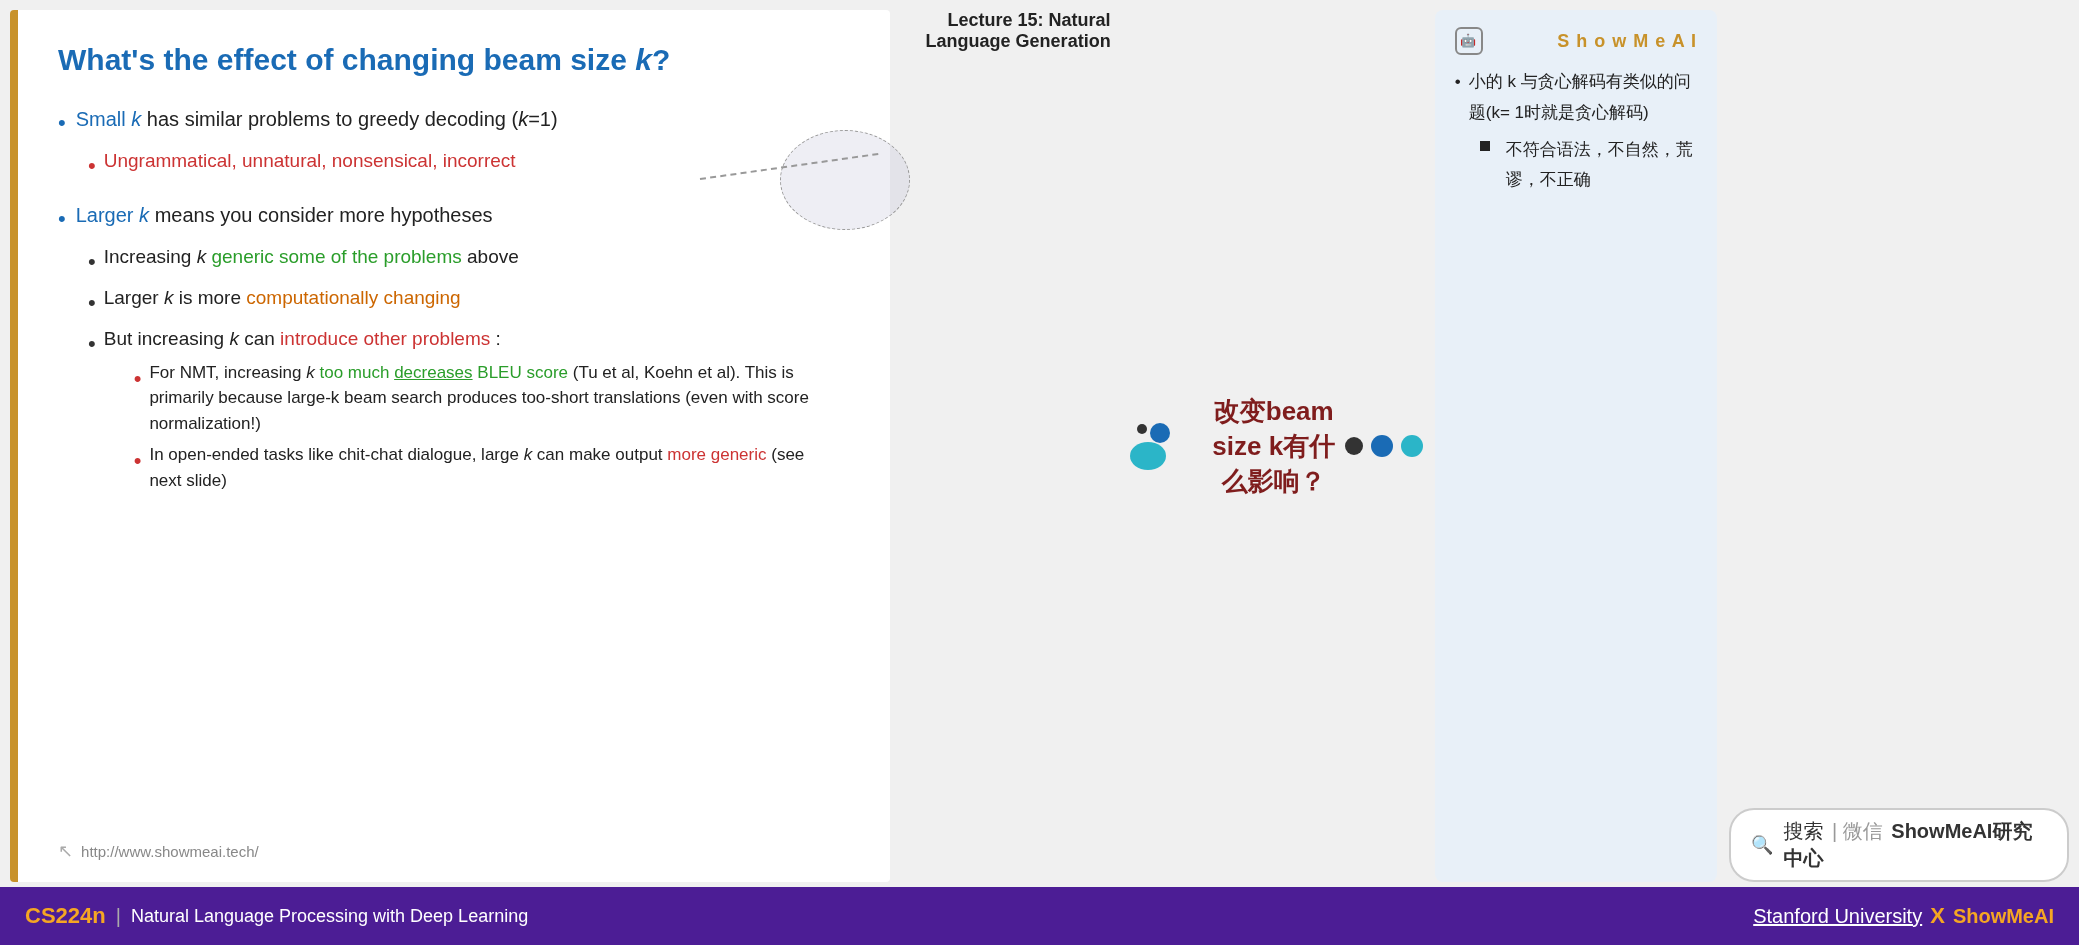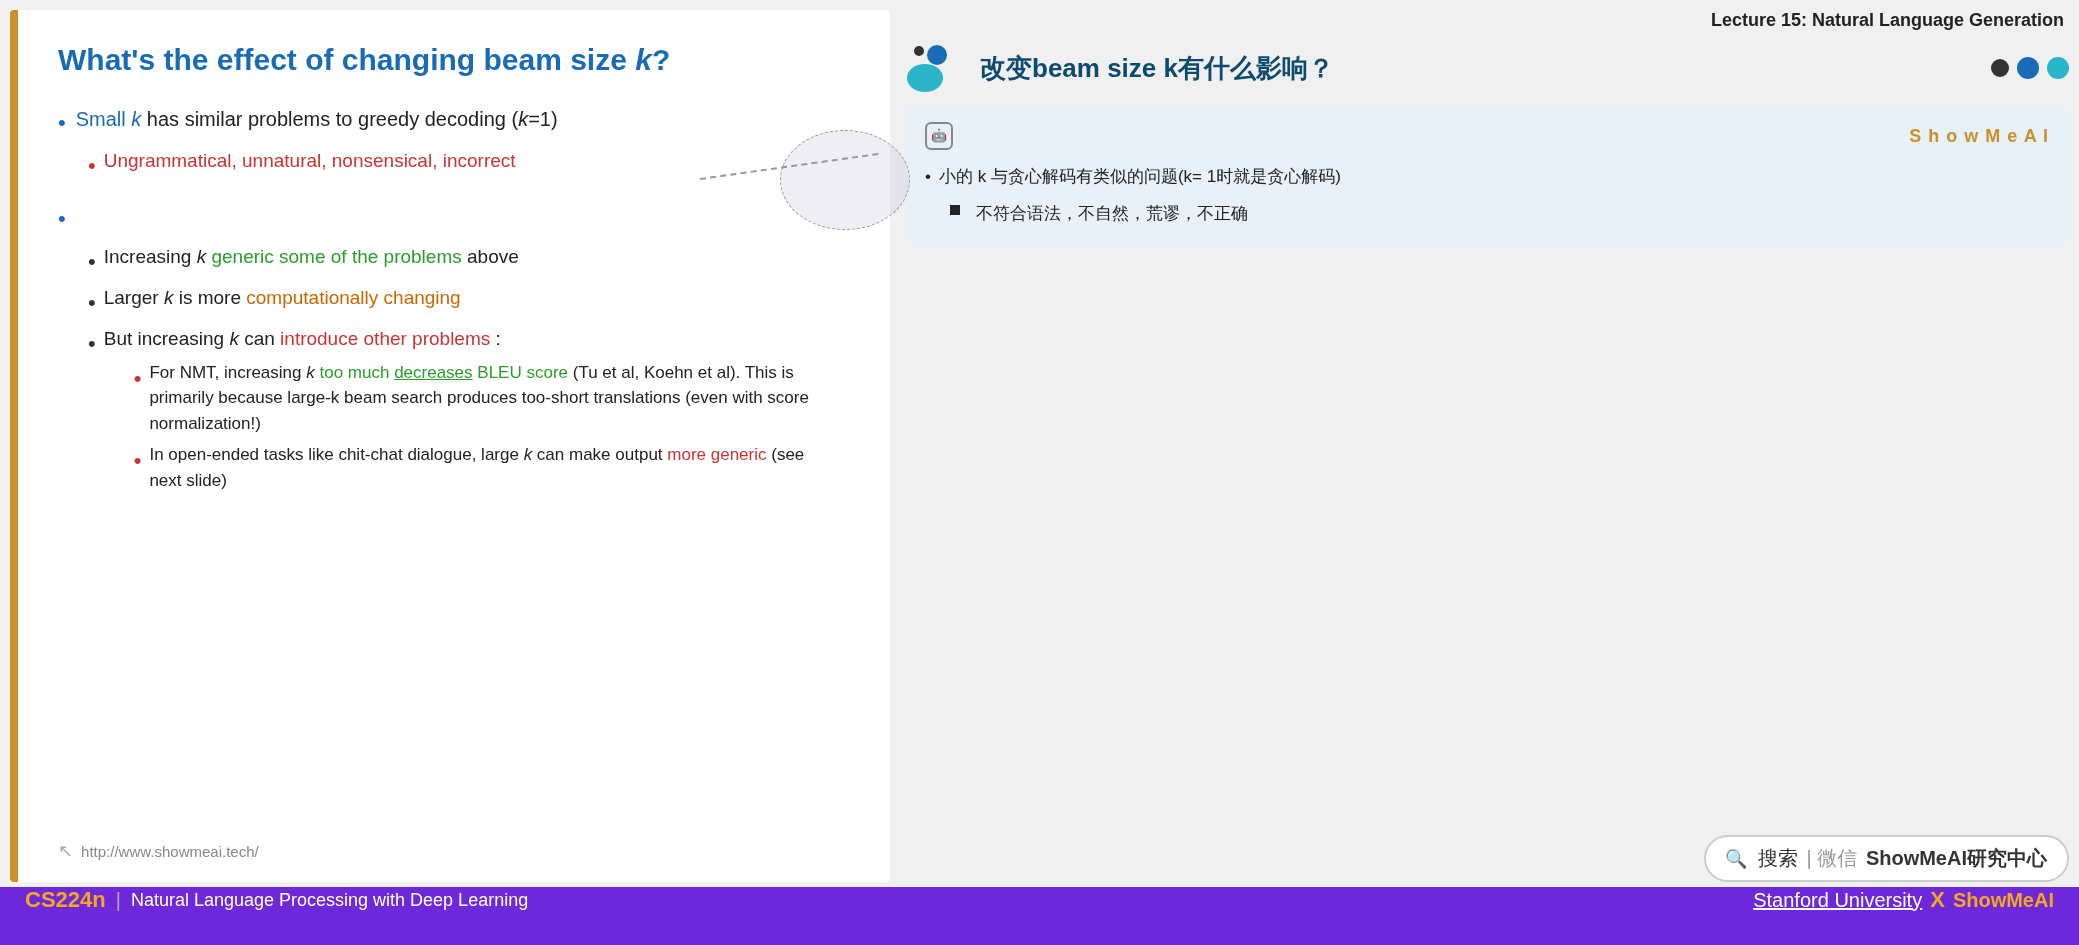--- a/index.html
+++ b/index.html
@@ -156,21 +156,21 @@
       height: 2px;
       border-top: 2px dashed #999;
       transform-origin: left center;
       transform: rotate(-8deg);
     }
 
     
     .right-panel {
       flex: 1;
       display: flex;
-      flex-direction: column;
+      flex-direction: row;
       gap: 12px;
     }
 
     .lecture-title {
       text-align: right;
       font-size: 18px;
       font-weight: bold;
       color: #222;
       padding-right: 5px;
     }
@@ -189,21 +189,22 @@
 
     .showmeai-logo {
       width: 60px;
       height: 50px;
       flex-shrink: 0;
     }
 
     .chinese-title {
       font-size: 26px;
       font-weight: bold;
-      color: #0c4a6e;
+      color: #7f1d1d;
+      text-align: center;
     }
 
     .dots-group {
       display: flex;
       gap: 8px;
       align-items: center;
     }
 
     .dot-dark { width: 18px; height: 18px; border-radius: 50%; background: #333; }
     .dot-blue { width: 22px; height: 22px; border-radius: 50%; background: #1a6bb5; }
@@ -302,25 +303,25 @@
       font-weight: bold;
     }
 
     .search-divider {
       color: #999;
       margin: 0 3px;
     }
 
     
     .bottom-bar {
-      background: #6d28d9;
+      background: #4c1d95;
       color: white;
       height: 58px;
       display: flex;
-      align-items: flex-start;
+      align-items: center;
       justify-content: space-between;
       padding: 0 25px;
       gap: 19px;
     }
 
     .bottom-left {
       display: flex;
       align-items: center;
       gap: 10px;
       font-size: 18px;
@@ -390,20 +391,24 @@
           <li>
             <span class="bullet-dot-red">•</span>
             <span class="text-red">Ungrammatical, unnatural, nonsensical, incorrect</span>
           </li>
         </ul>
       </li>
 
       <li>
         <div class="bullet-main">
           <span class="bullet-dot-blue">•</span>
+          <span>
+            <span class="text-blue">Larger <em>k</em></span>
+            <span class="text-black"> means you consider more hypotheses</span>
+          </span>
         </div>
         <ul class="sub-bullets">
           <li>
             <span class="bullet-dot-dark">•</span>
             <span>
               <span class="text-black">Increasing <em>k</em> </span>
               <span class="text-green">generic some of the problems</span>
               <span class="text-black"> above</span>
             </span>
           </li>

